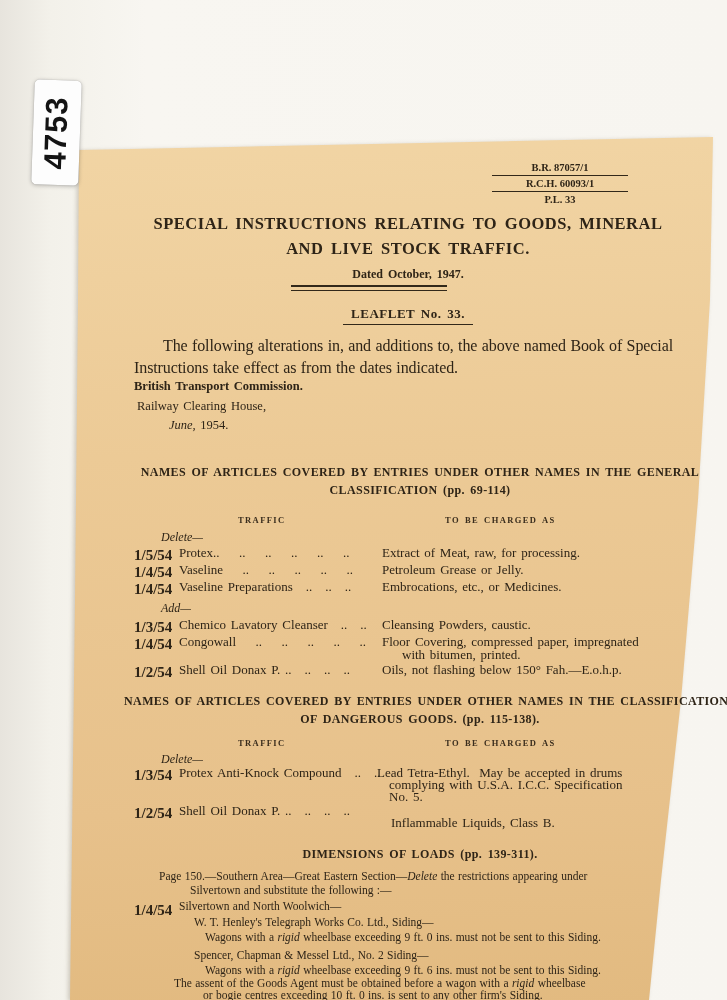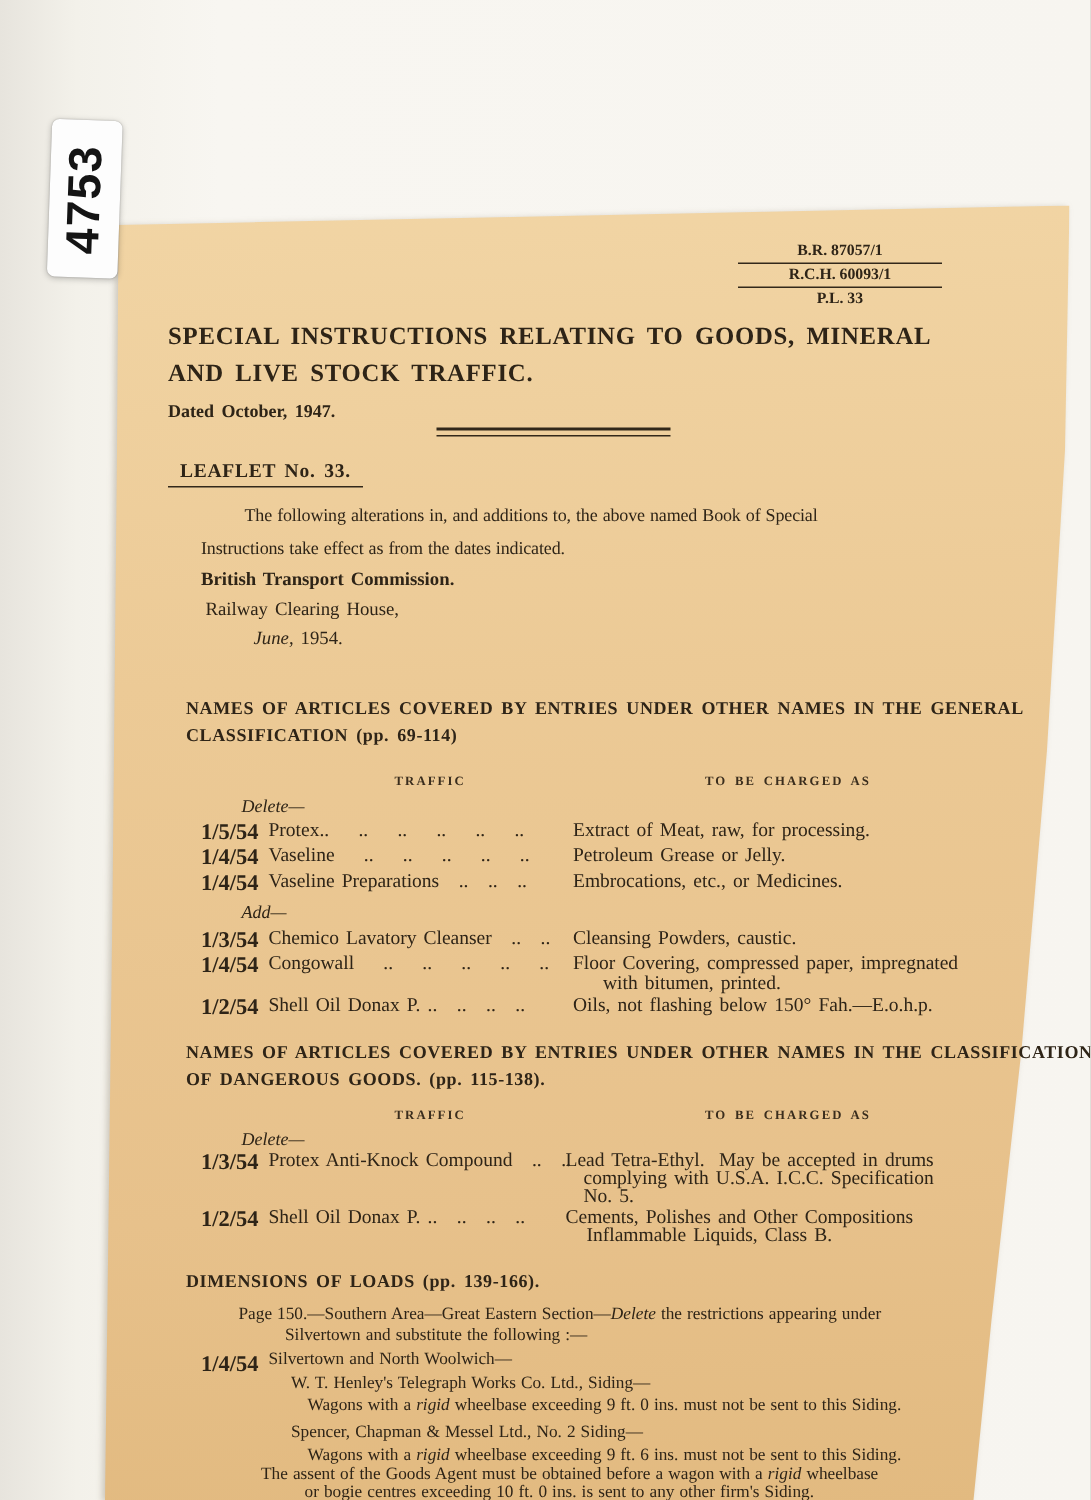--- a/index.html
+++ b/index.html
@@ -6,28 +6,28 @@
   .stage{position:relative;width:727px;height:1000px;overflow:hidden;
          background:linear-gradient(90deg,#e7e4dd 0%,#f3f1ea 7%,#f8f6f1 20%,#f7f5f0 100%);
          font-family:"Liberation Serif",serif;}
   .paper-wrap{position:absolute;inset:0;filter:drop-shadow(-2px 1px 2px rgba(100,85,60,.28));}
   .paper{position:absolute;inset:0;
          background:linear-gradient(178deg,#f2d6a6 10%,#ecca96 45%,#e7c18b 80%,#e2ba80 100%);
          clip-path:polygon(79px 150px,713px 137px,710px 300px,698px 500px,681px 700px,661px 880px,649px 1000px,70px 1000px,75px 600px,78px 300px);}
   .t{position:absolute;white-space:pre;color:#2e2417;font-size:12px;line-height:1.2;word-spacing:1.5px;}
   .b{font-weight:bold;}
   .i{font-style:italic;}
-  .c{left:80px;width:592px;padding-left:32px;}
+  .c{left:80px;width:592px;text-align:center;padding-left:32px;}
   .title{font-weight:bold;font-size:16.5px;letter-spacing:.5px;word-spacing:3px;}
   .hd{font-weight:bold;font-size:12px;letter-spacing:.4px;word-spacing:2px;margin-left:12px;}
-  .cols{font-size:8.5px;font-weight:bold;letter-spacing:1.4px;color:#3a2d1d;margin-left:25px;}
+  .cols{font-size:8.5px;font-weight:bold;letter-spacing:1.4px;color:#3a2d1d;}
   .date{font-weight:bold;font-size:15px;}
   .body{font-size:13px;}
   .sm{font-size:11.5px;word-spacing:.5px;}
-  .intro{font-size:12px;word-spacing:.5px;letter-spacing:-.1px;}
+  .intro{font-size:16px;word-spacing:.5px;letter-spacing:-.1px;}
   .refs{position:absolute;left:492px;top:161px;width:136px;text-align:center;
         font-size:10.5px;font-weight:bold;color:#2e2417;line-height:1.25;}
   .refs .rl{border-bottom:1.5px solid #32281a;padding-bottom:1px;}
   .refs .rl2{border-bottom:1.5px solid #32281a;padding:1px 0;}
   .refs .rl3{padding-top:1px;}
   .rule2{position:absolute;left:291px;top:285px;width:156px;height:3px;
          border-top:2px solid #32281a;border-bottom:1px solid #32281a;}
   .lf{display:inline-block;font-weight:bold;font-size:13px;letter-spacing:.5px;word-spacing:2px;
       border-bottom:1.5px solid #32281a;padding:0 8px 2px;}
   .sticker{position:absolute;left:33px;top:80px;width:47px;height:105px;background:#fdfdfd;
@@ -107,24 +107,23 @@
   <div class="t i" style="left:161px;top:752px">Delete—</div>
 
   <div class="t date" style="left:134px;top:766px">1/3/54</div>
   <div class="t body" style="left:179px;top:765px">Protex Anti-Knock Compound .. ..</div>
   <div class="t body" style="left:377px;top:765px">Lead Tetra-Ethyl.  May be accepted in drums</div>
   <div class="t body" style="left:389px;top:777px">complying with U.S.A. I.C.C. Specification</div>
   <div class="t body" style="left:389px;top:789px">No. 5.</div>
 
   <div class="t date" style="left:134px;top:804px">1/2/54</div>
   <div class="t body" style="left:179px;top:803px">Shell Oil Donax P. .. .. .. ..</div>
-  <div class="t body" style="left:377px;top:803px">Cements, Polishes and Other Compositions</div>
   <div class="t body" style="left:391px;top:815px">Inflammable Liquids, Class B.</div>
 
-  <div class="t c hd" style="top:847px">DIMENSIONS OF LOADS (pp. 139-166).</div>
+  <div class="t c hd" style="top:847px">DIMENSIONS OF LOADS (pp. 139-311).</div>
   <div class="t sm" style="left:159px;top:870px"><span>Page 150.—Southern Area—Great Eastern Section—</span><span class="i">Delete</span><span> the restrictions appearing under</span></div>
   <div class="t sm" style="left:190px;top:884px">Silvertown and substitute the following :—</div>
 
   <div class="t date" style="left:134px;top:901px">1/4/54</div>
   <div class="t sm" style="left:179px;top:900px">Silvertown and North Woolwich—</div>
   <div class="t sm" style="left:194px;top:916px">W. T. Henley's Telegraph Works Co. Ltd., Siding—</div>
   <div class="t sm" style="left:205px;top:931px"><span>Wagons with a </span><span class="i">rigid</span><span> wheelbase exceeding 9 ft. 0 ins. must not be sent to this Siding.</span></div>
   <div class="t sm" style="left:194px;top:949px">Spencer, Chapman &amp; Messel Ltd., No. 2 Siding—</div>
   <div class="t sm" style="left:205px;top:964px"><span>Wagons with a </span><span class="i">rigid</span><span> wheelbase exceeding 9 ft. 6 ins. must not be sent to this Siding.</span></div>
   <div class="t sm" style="left:174px;top:977px"><span>The assent of the Goods Agent must be obtained before a wagon with a </span><span class="i">rigid</span><span> wheelbase</span></div>

